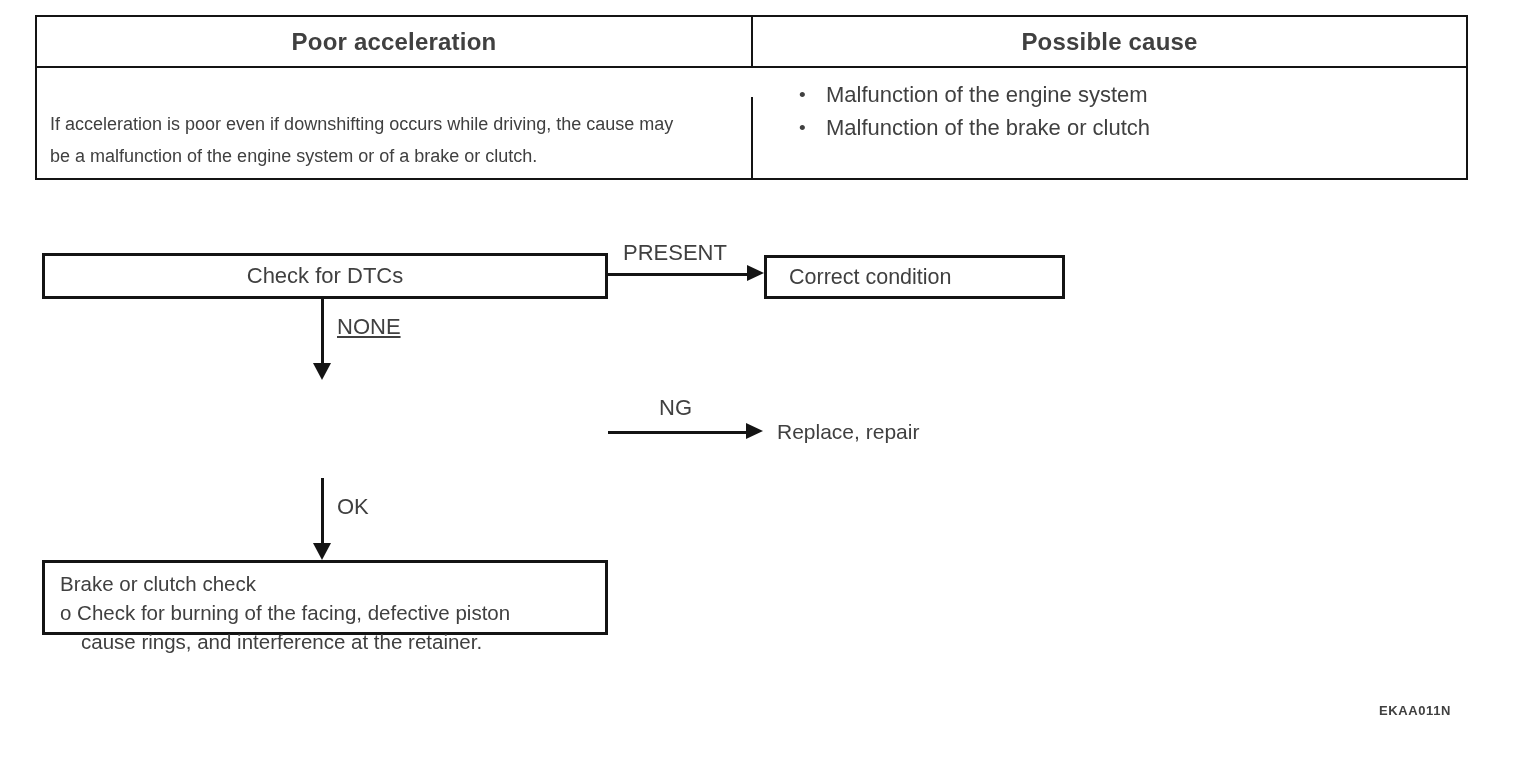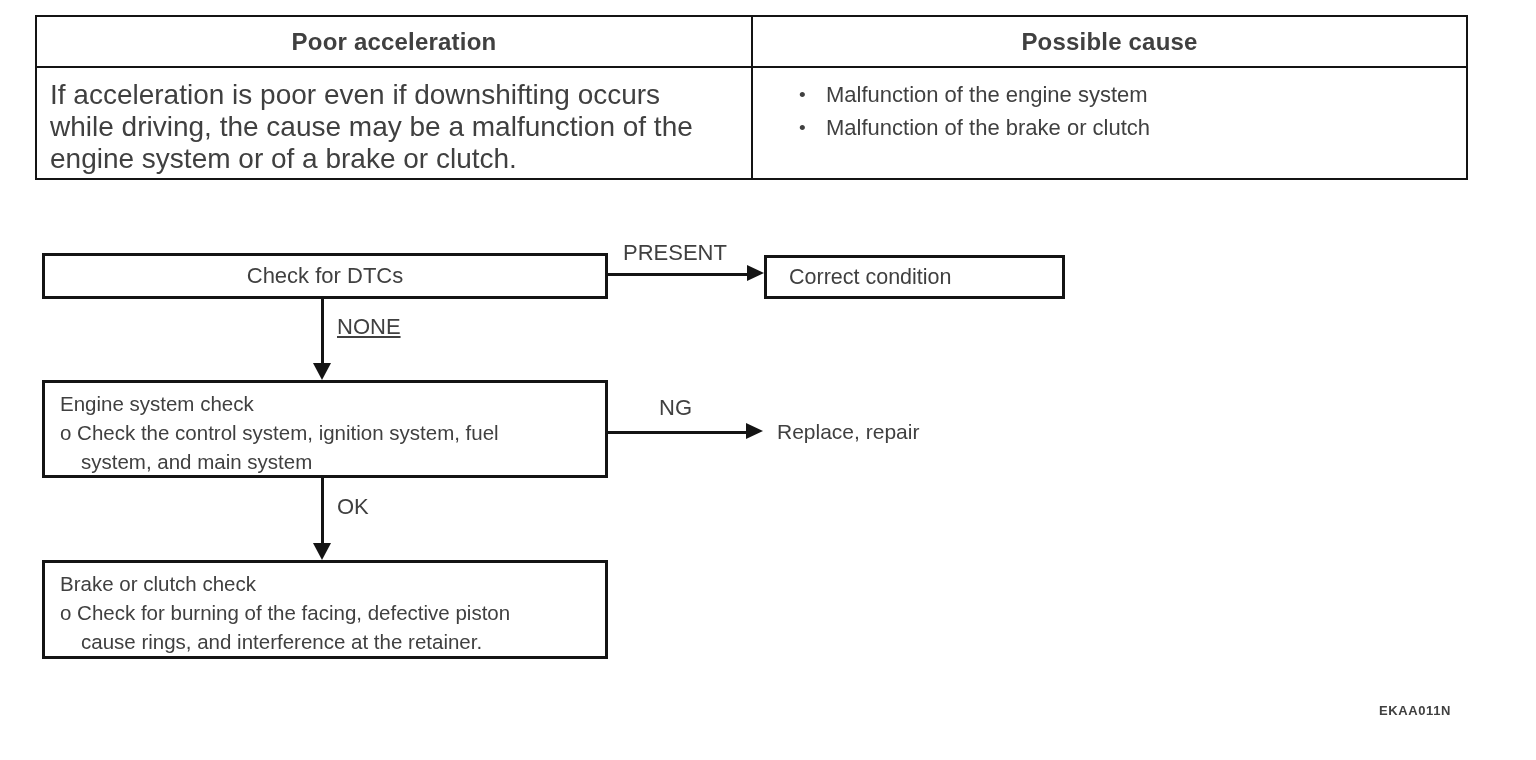--- a/index.html
+++ b/index.html
@@ -30,22 +30,23 @@
     font-size: 24px;
     display: flex;
     align-items: center;
     justify-content: center;
     letter-spacing: 0.2px;
   }
   .sym-table .first { border-right: 2px solid #141414; }
   .bcell { box-sizing: border-box; }
   .bcell.symptom {
     padding: 11px 56px 0 13px;
-    font-size: 28px;
+    font-size: 18px;
     line-height: 32px;
+    margin-top: 29px;
   }
   .bcell.causes { padding: 10px 10px 0 46px; font-size: 22px; }
   .cause-item { display: flex; line-height: 33px; white-space: nowrap; }
   .cause-bullet { width: 27px; font-size: 19px; }
 
   
   .fbox {
     position: absolute;
     border: 3px solid #141414;
     background: #ffffff;
@@ -60,21 +61,21 @@
     left: 764px; top: 255px; width: 301px; height: 44px;
     display: flex; align-items: center;
     padding-left: 22px; font-size: 21.5px;
   }
   .box-multi {
     padding: 6px 8px 0 15px;
     font-size: 20.5px;
     line-height: 29px;
   }
   .box-engine { left: 42px; top: 380px; width: 566px; height: 98px; }
-  .box-brake  { left: 42px; top: 560px; width: 566px; height: 99px; }
+  .box-brake  { left: 42px; top: 560px; width: 566px; height: 75px; }
   .box-line { white-space: nowrap; }
   .box-line.cont { padding-left: 21px; }
 
   
   .hline, .vline { position: absolute; background: #141414; }
   .arrow-right {
     position: absolute; width: 0; height: 0;
     border-top: 8px solid transparent;
     border-bottom: 8px solid transparent;
     border-left: 17px solid #141414;
@@ -121,25 +122,20 @@
 
   <div class="flabel" style="left:623px; top:240px;">PRESENT</div>
   <div class="hline" style="left:608px; top:273px; width:141px; height:3px;"></div>
   <div class="arrow-right" style="left:747px; top:265px;"></div>
   <div class="fbox box-correct">Correct condition</div>
 
   <div class="vline" style="left:321px; top:299px; width:3px; height:66px;"></div>
   <div class="arrow-down" style="left:313px; top:363px;"></div>
   <div class="flabel" style="left:337px; top:314px;text-decoration:underline;">NONE</div>
 
-  <div class="fbox box-multi box-engine">
-    <div class="box-line">Engine system check</div>
-    <div class="box-line">o Check the control system, ignition system, fuel</div>
-    <div class="box-line cont">system, and main system</div>
-  </div>
 
   <div class="flabel" style="left:659px; top:395px;">NG</div>
   <div class="hline" style="left:608px; top:431px; width:139px; height:3px;"></div>
   <div class="arrow-right" style="left:746px; top:423px;"></div>
   <div class="freetext" style="left:777px; top:420px;">Replace, repair</div>
 
   <div class="vline" style="left:321px; top:478px; width:3px; height:66px;"></div>
   <div class="arrow-down" style="left:313px; top:543px;"></div>
   <div class="flabel" style="left:337px; top:494px;">OK</div>
 

